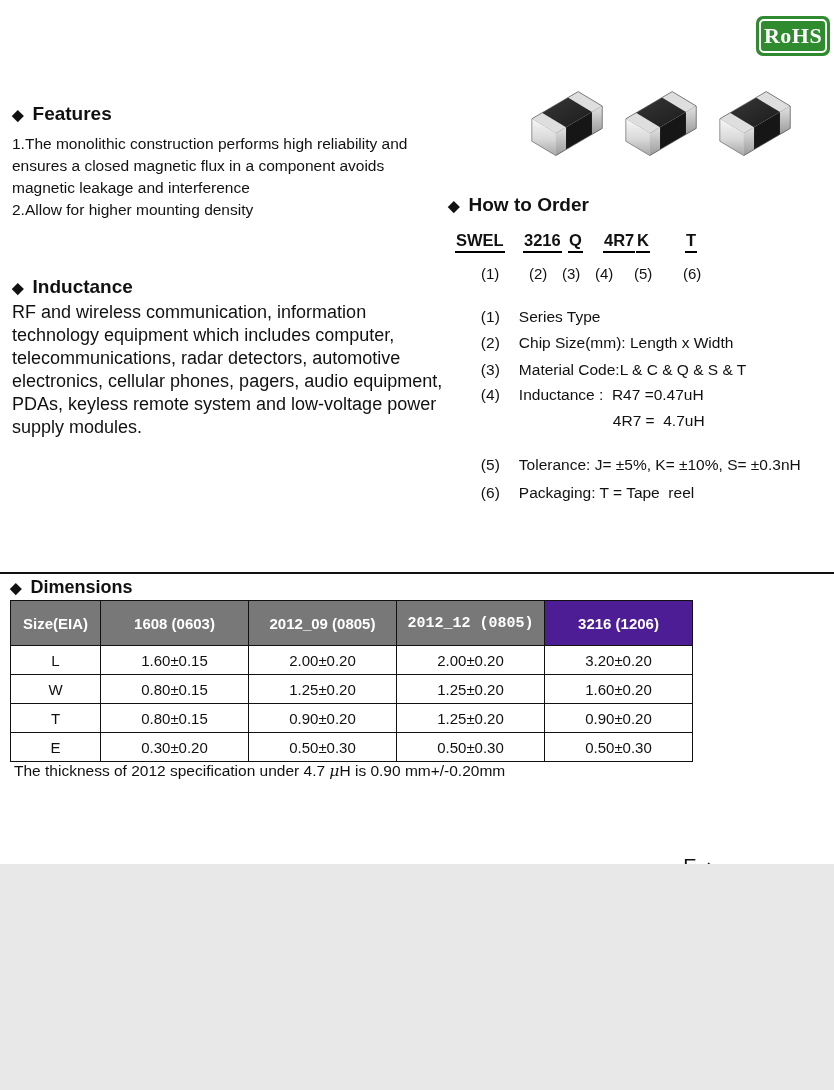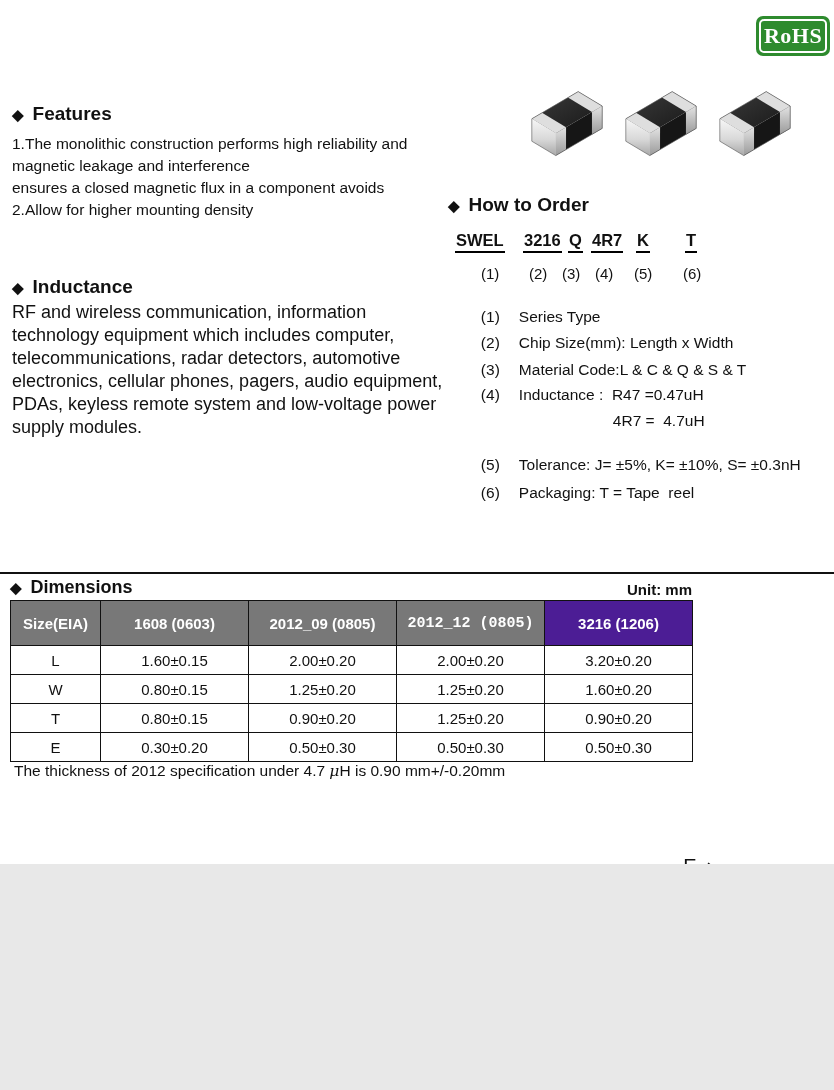--- a/index.html
+++ b/index.html
@@ -86,41 +86,41 @@
         <use href="#chipShape"></use>
       </svg>
   </div>
 
   <div class="sec-head" style="left:12px;top:103px;">
     <span class="diamond">◆</span>
     <span>Features</span>
   </div>
   <div class="features-lines">
     <div>1.The monolithic construction performs high reliability and</div>
+    <div>ensures a closed magnetic flux in a component avoids</div>
     <div>magnetic leakage and interference</div>
-    <div>ensures a closed magnetic flux in a component avoids</div>
     <div>2.Allow for higher mounting density</div>
   </div>
 
   <div class="sec-head" style="left:12px;top:276px;">
     <span class="diamond">◆</span>
     <span>Inductance</span>
   </div>
   <div class="app-text">RF and wireless communication, information technology equipment which includes computer, telecommunications, radar detectors, automotive electronics, cellular phones, pagers, audio equipment, PDAs, keyless remote system and low-voltage power supply modules.</div>
 
   <div class="sec-head" style="left:448px;top:194px;">
     <span class="diamond">◆</span>
     <span>How to Order</span>
   </div>
 
   <div class="order-code">
     <span class="code-part" style="left:0px;">SWEL</span>
     <span class="code-part" style="left:68px;">3216</span>
     <span class="code-part" style="left:113px;">Q</span>
-    <span class="code-part" style="left:136px;">4R7</span>
+    <span class="code-part" style="left:148px;">4R7</span>
     <span class="code-part" style="left:181px;">K</span>
     <span class="code-part" style="left:230px;">T</span>
     <span class="code-idx" style="left:26px;">(1)</span>
     <span class="code-idx" style="left:74px;">(2)</span>
     <span class="code-idx" style="left:107px;">(3)</span>
     <span class="code-idx" style="left:140px;">(4)</span>
     <span class="code-idx" style="left:179px;">(5)</span>
     <span class="code-idx" style="left:228px;">(6)</span>
   </div>
 
@@ -146,21 +146,20 @@
     <div class="order-note" style="top:176px;">
       <span class="idx">(6)</span><span>Packaging: T = Tape  reel</span>
     </div>
   </div>
 
   <div class="dim-rule"></div>
   <div class="sec-head" style="left:10px;top:577px;font-size:18px;">
     <span class="diamond">◆</span>
     <span>Dimensions</span>
   </div>
-  <div class="unit-label">Unit: mm</div>
 
   <table class="dim-table">
     <colgroup>
         <col style="width:90px">
         <col style="width:148px">
         <col style="width:148px">
         <col style="width:148px">
         <col style="width:148px">
       </colgroup>
     <thead>

